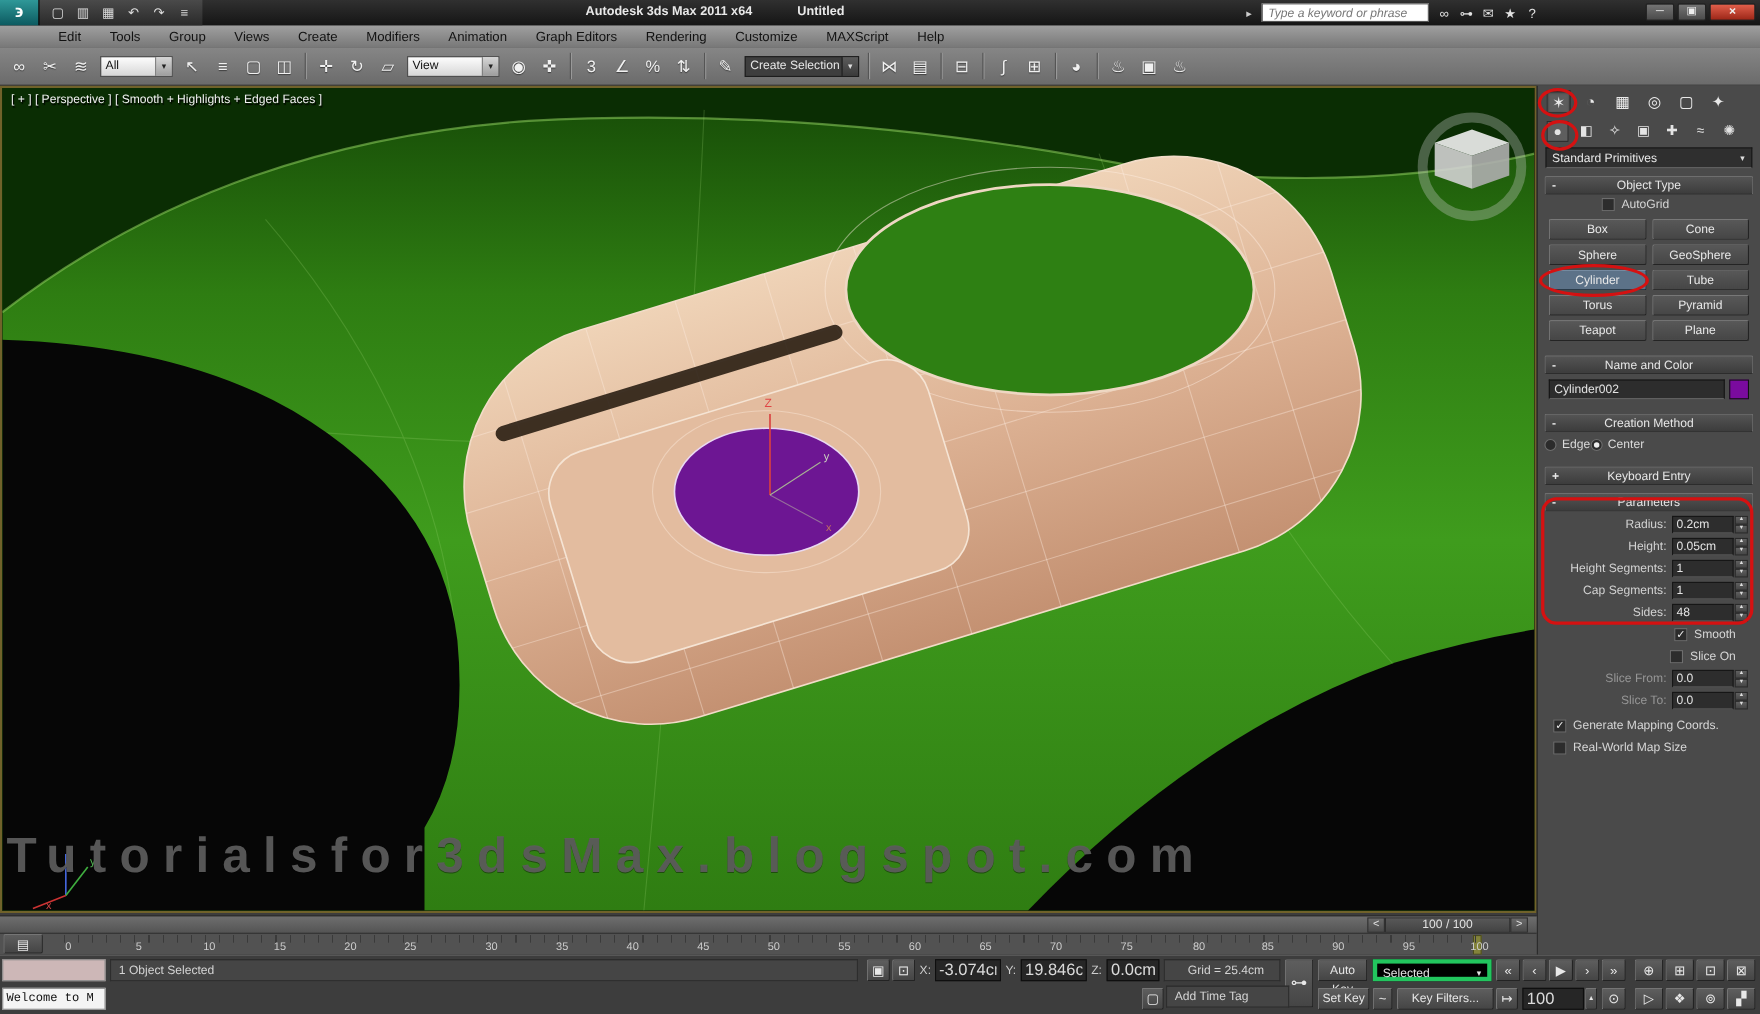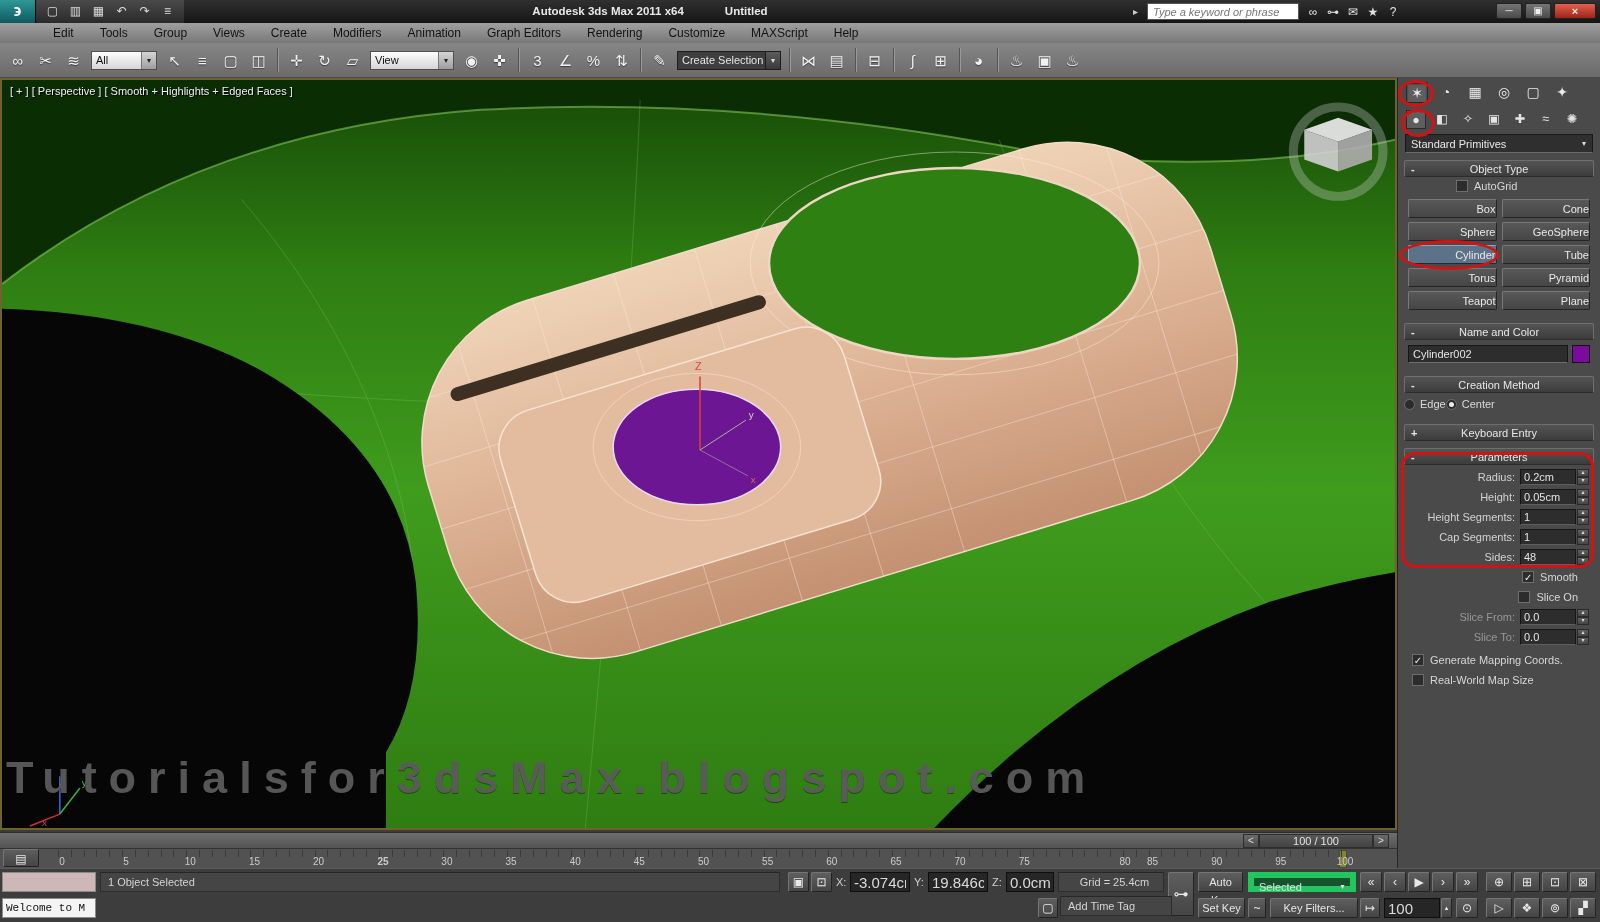--- a/index.html
+++ b/index.html
@@ -52,21 +52,21 @@
 .cpdrop{margin:2px 7px 0;height:19px;background:#2f2f2f;border:1px solid #181818;border-bottom-color:#6b6b6b;display:flex;align-items:center}
 .cpdrop .ddt{flex:1;padding-left:5px;font-size:11px;color:#e8e8e8}
 .cpdrop .dda{width:16px;text-align:center;font-size:8px;color:#ddd}
 .rollout{margin:7px 6px 0}
 .rhead{height:17px;background:linear-gradient(#545454,#3c3c3c);border:1px solid #6e6e6e;border-bottom-color:#2c2c2c;border-radius:2px;text-align:center;line-height:16px;font-size:11px;color:#e6e6e6;position:relative}
 .rhead .rsign{position:absolute;left:6px;top:0;font-weight:bold}
 .agrow{display:flex;align-items:center;gap:6px;height:18px;padding-left:52px}
 .cb{width:12px;height:12px;background:#2c2c2c;border:1px solid #6e6e6e;font-size:10px;line-height:11px;text-align:center;color:#eee;flex:0 0 auto}
 .cblbl{font-size:11px;color:#d6d6d6}
 .objgrid{display:grid;grid-template-columns:1fr 1fr;gap:4px 5px;padding:4px 4px 6px}
-.pbtn{height:19px;background:linear-gradient(#585858,#464646);border:1px solid #787878;border-bottom-color:#242424;border-right-color:#242424;border-radius:2px;text-align:right;line-height:18px;font-size:11px;color:#e8e8e8}
+.pbtn{height:19px;background:linear-gradient(#585858,#464646);border:1px solid #787878;border-bottom-color:#242424;border-right-color:#242424;border-radius:2px;text-align:center;line-height:18px;font-size:11px;color:#e8e8e8}
 .pbtn.active{background:#5c7288;border-color:#8da3b8;border-bottom-color:#1d2c3a;border-right-color:#1d2c3a}
 .nmrow{display:flex;gap:4px;padding:5px 4px 6px}
 .nmfld{flex:1;height:18px;background:#2d2d2d;border:1px solid #161616;border-bottom-color:#6e6e6e;color:#e4e4e4;font-size:11px;padding:0 4px}
 .swatch{width:18px;height:18px;border:1px solid #111}
 .radios{display:flex;justify-content:flex-start;padding:5px 0 7px}
 .radio{display:flex;align-items:center;gap:5px}
 .rdot{width:11px;height:11px;border-radius:50%;background:#2b2b2b;border:1px solid #6e6e6e;position:relative}
 .rdot.on::after{content:"";position:absolute;inset:2px;background:#ececec;border-radius:50%}
 .prow{display:flex;align-items:center;height:20px;padding-right:5px}
 .plabel{flex:1;text-align:right;padding-right:5px;font-size:11px;color:#d2d2d2;white-space:nowrap}
@@ -96,21 +96,21 @@
 #bottombar{position:absolute;left:0;top:868px;width:1600px;height:54px;background:#3d3d3d;border-top:1px solid #5a5a5a}
 .pos{position:absolute;height:20px}
 .bar{background:#454545;border:1px solid #2d2d2d;border-top-color:#272727;color:#d4d4d4;font-size:11px;line-height:18px;padding-left:7px;white-space:nowrap;overflow:hidden}
 .btn{background:linear-gradient(#5e5e5e,#454545);border:1px solid #757575;border-bottom-color:#232323;border-right-color:#232323;border-radius:2px;color:#e6e6e6;font-size:11px;line-height:18px;text-align:center}
 .ibtn{background:linear-gradient(#5e5e5e,#454545);border:1px solid #757575;border-bottom-color:#232323;border-right-color:#232323;border-radius:2px;color:#e8e8e8;font-size:12px;line-height:18px;text-align:center}
 .lbl{color:#cfcfcf;font-size:11px;line-height:20px}
 .fld2{background:#262626;border:1px solid #0e0e0e;color:#dadada;font-size:15px;line-height:18px;padding:0 3px}
 input.fld2{height:20px}
 #listenerpink{background:#cdb7b7;border:1px solid #8a8a8a}
 #welcome{background:#f4f4f4;border:1px solid #8a8a8a;color:#111;font-family:"Liberation Mono",monospace;font-size:11px;line-height:18px;padding-left:3px;white-space:nowrap;overflow:hidden}
-.ddl{background:#14532d;border:6px solid #22c55e;display:flex;color:#e2e2e2;font-size:11px}
+.ddl{background:#000000;border:4px solid #22c55e;display:flex;color:#e2e2e2;font-size:11px}
 .ddl .ddt{flex:1;padding-left:5px;line-height:18px}
 .ddl .dda{width:15px;text-align:center;font-size:8px;line-height:18px}
 .hflex{display:flex;gap:2px}
 </style>
 </head>
 <body>
 
 <div id="titlebar">
   <div id="logo">϶</div>
   <div id="qa">
@@ -475,32 +475,32 @@
 </div>
 <div id="trackbtn" class="ibtn">▤</div>
 <div id="ruler">
   <div id="rmarker"></div>
   <div id="rticks"></div>
 <span class="rnum" style="left: 62px;">0</span>
     <span class="rnum" style="left: 126.15px;">5</span>
     <span class="rnum" style="left: 190.3px;">10</span>
     <span class="rnum" style="left: 254.45px;">15</span>
     <span class="rnum" style="left: 318.6px;">20</span>
-    <span class="rnum" style="left: 383px; font-weight: bold;">25</span>
+    <span class="rnum" style="left: 373px;">25</span>
     <span class="rnum" style="left: 446.9px;">30</span>
     <span class="rnum" style="left: 511.05px;">35</span>
     <span class="rnum" style="left: 575.2px;">40</span>
     <span class="rnum" style="left: 639.35px;">45</span>
     <span class="rnum" style="left: 703.5px;">50</span>
     <span class="rnum" style="left: 767.65px;">55</span>
     <span class="rnum" style="left: 831.8px;">60</span>
     <span class="rnum" style="left: 895.95px;">65</span>
     <span class="rnum" style="left: 960.1px;">70</span>
     <span class="rnum" style="left: 1024.25px;">75</span>
-    <span class="rnum" style="left: 1125px;">80</span>
+    <span class="rnum" style="left: 1090px;">80</span>
     <span class="rnum" style="left: 1152.55px;">85</span>
     <span class="rnum" style="left: 1216.7px;">90</span>
     <span class="rnum" style="left: 1280.85px;">95</span>
     <span class="rnum" style="left: 1345px;">100</span>
   </div>
 
 <div id="bottombar">
 
   <div class="pos" id="listenerpink" style="left:2px;top:3px;width:94px"></div>
   <div class="pos bar" style="left:100px;top:3px;width:680px">1 Object Selected</div>

